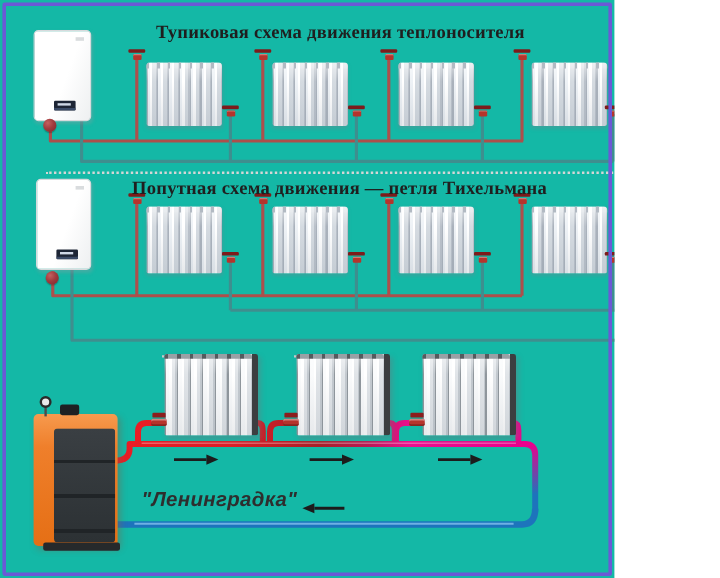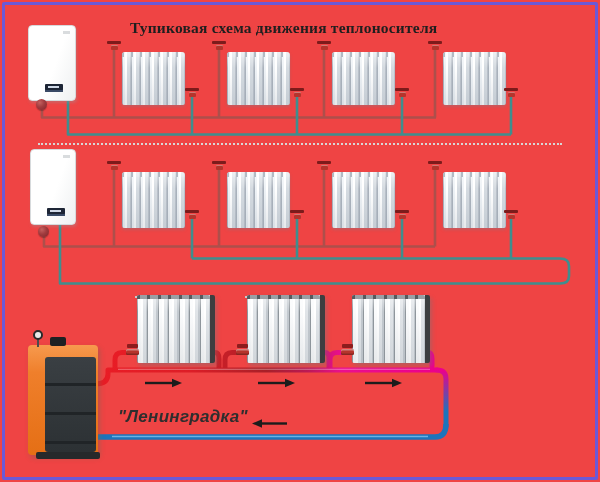--- a/index.html
+++ b/index.html
@@ -1,16 +1,16 @@
 <!DOCTYPE html>
 <html style="--frame-purple: #6b59d6; --supply-muted: #ad4f4b; --return-teal: #3f8e8e; --supply-hot-red: #e8202a; --supply-dark-red: #a82028; --supply-pink: #ec008c; --return-blue: #1d74bc; --valve-red: #b5342c; --valve-dark: #7d1b1b; --arrow: #1c1c1c; --boiler-orange: #ef7f2b; --boiler-panel-dark: #32373a;"><head>
 <meta charset="utf-8">
 <style>
   html,body{margin:0;padding:0;background:#fff;}
-  #stage{position:relative;width:600px;height:482px;background:#ef4444;overflow:hidden;
+  #stage{position:relative;width:512px;height:482px;background:#14b8a6;overflow:hidden;
          font-family:"Liberation Sans",sans-serif;}
   .frame{position:absolute;inset:2px;border:3px solid var(--frame-purple,#6b59d6);
          border-radius:2px;pointer-events:none;z-index:9;}
   
   #pipes{position:absolute;left:0;top:0;z-index:1;}
   .pipe{fill:none;stroke-linecap:butt;stroke-linejoin:round;}
   .pipe-red-muted{stroke:var(--supply-muted,#ad4f4b);stroke-width:2.6;}
   .pipe-teal{stroke:var(--return-teal,#3f8e8e);stroke-width:2.6;}
   .pipe-hot{stroke:url(#gradSupply);stroke-width:5;stroke-linecap:round;}
   .pipe-drop{stroke:url(#gradDrop);stroke-width:5;stroke-linecap:round;}
@@ -175,20 +175,21 @@
       <span class="handle"></span>
       <span class="body"></span>
     </div>
   <div class="valve" style="left:503px;top:88px;">
       <span class="handle"></span>
       <span class="body"></span>
     </div>
 
   <div class="dotted-sep" style="left:38px;top:143px;width:524px;"></div>
 
+  <div class="scheme-title" style="left:110px;top:149px;">Попутная схема движения — петля Тихельмана</div>
 
   <div class="wall-boiler" style="left:30px;top:149px;width:44px;height:74px;">
     <span class="logo-mark"></span>
     <span class="display"></span>
   </div>
   <div class="pump-sphere" style="left:38px;top:226px;"></div>
 
   <div class="rad" style="left:122px;top:172px;width:63px;height:56px;"></div>
   <div class="rad" style="left:227px;top:172px;width:63px;height:56px;"></div>
   <div class="rad" style="left:332px;top:172px;width:63px;height:56px;"></div>

